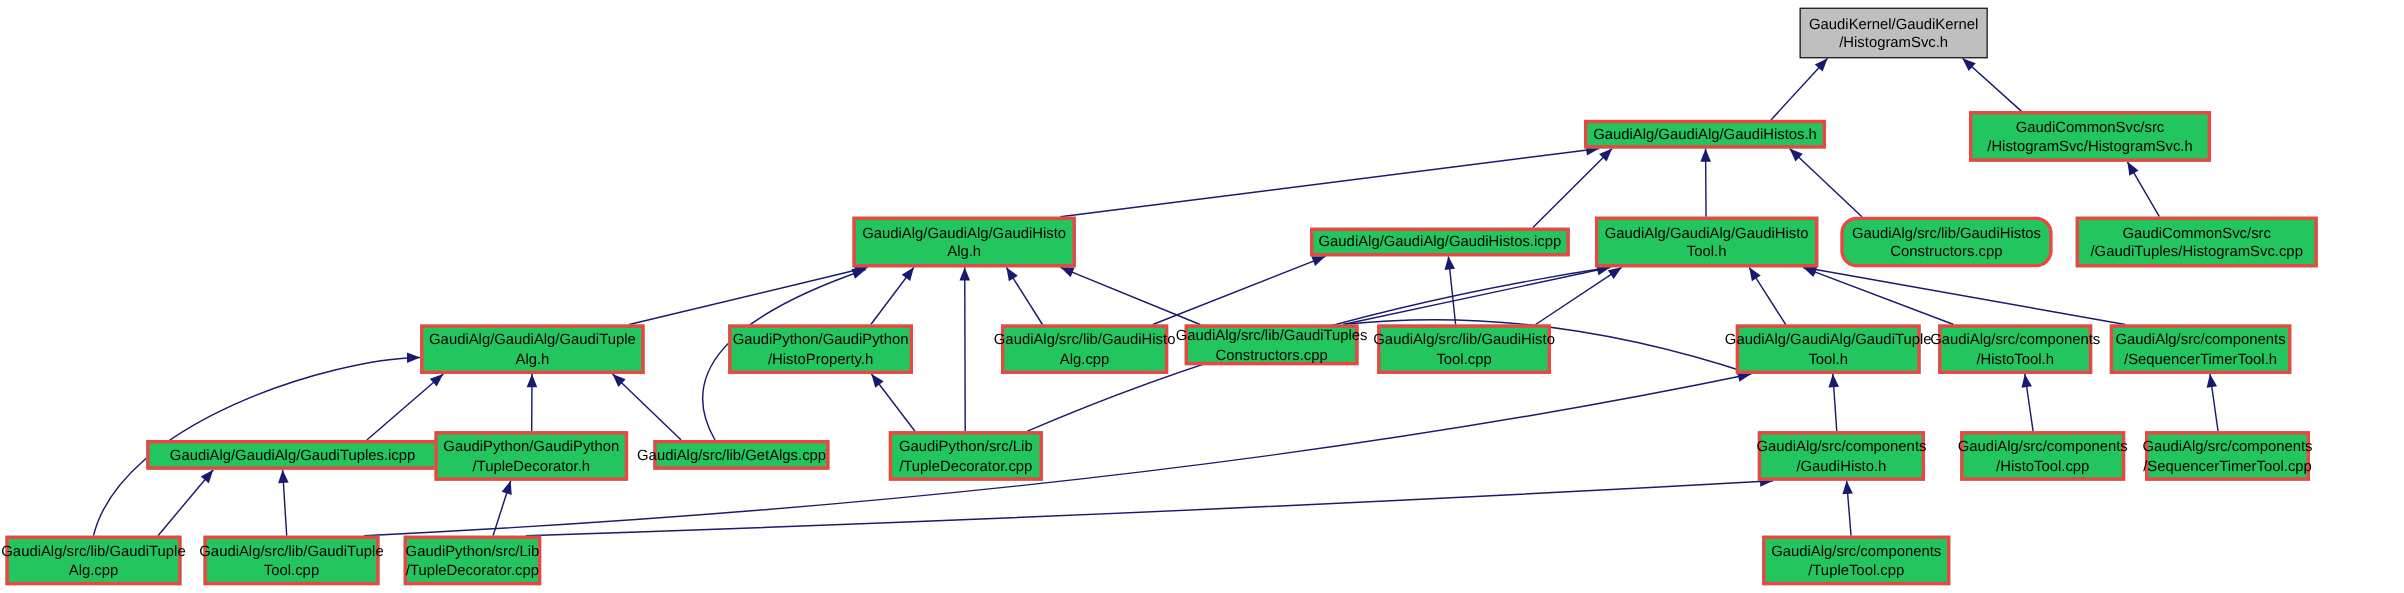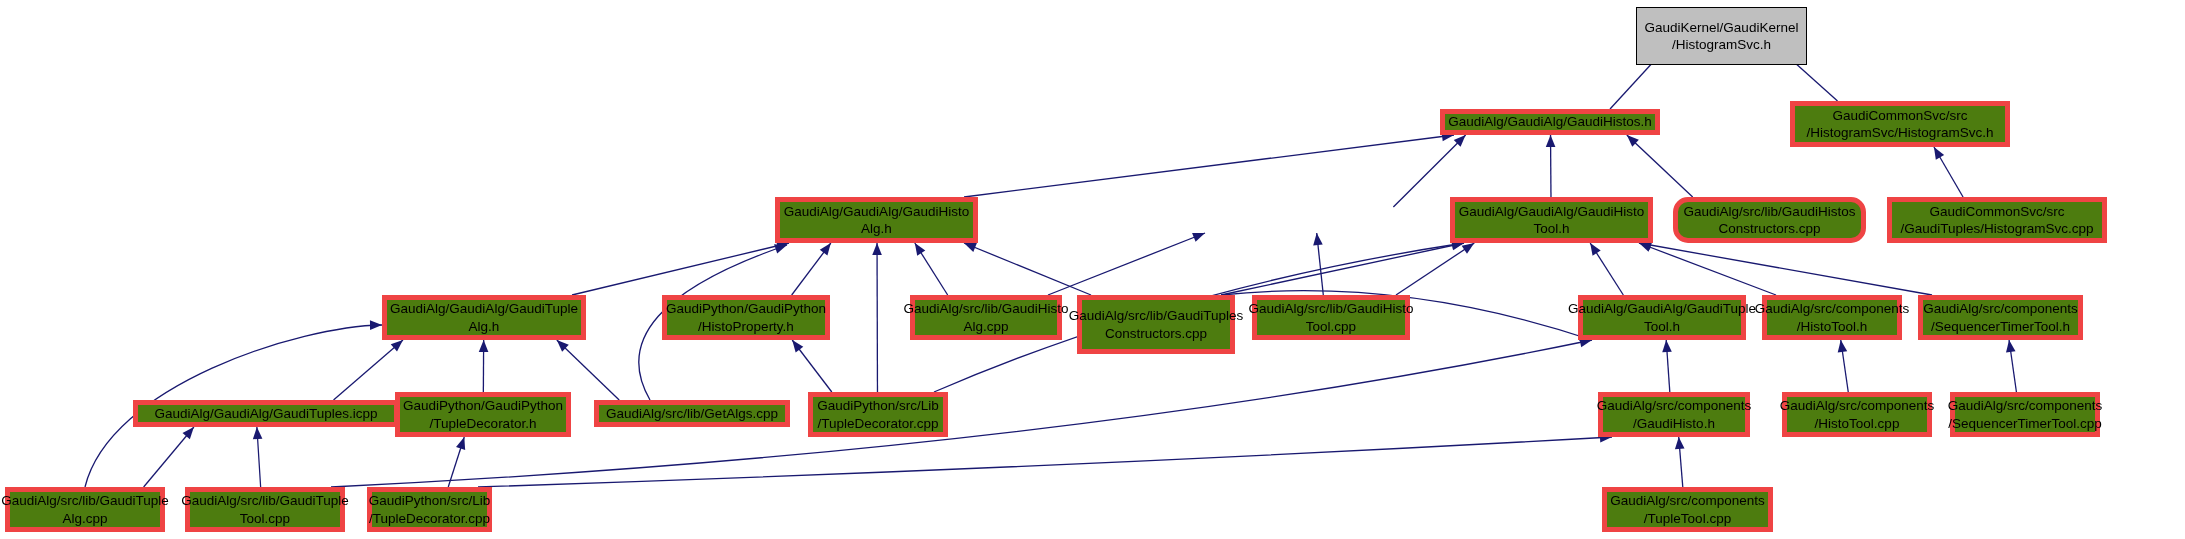--- a/index.html
+++ b/index.html
@@ -1,19 +1,19 @@
 <!DOCTYPE html>
 <html><head>
 <meta charset="utf-8">
 <style>
   html,body{margin:0;padding:0;background:#ffffff;}
   #canvas{position:relative;width:2185px;height:539px;background:#ffffff;overflow:hidden;
           font-family:"Liberation Sans","DejaVu Sans",sans-serif;}
   #edge-layer{position:absolute;left:0;top:0;width:2185px;height:539px;}
-  .node{position:absolute;box-sizing:border-box;background:#4d7c0f;border:5px solid #ef4444;
+  .node{position:absolute;box-sizing:border-box;background:#22c55e;border:3px solid #ef4444;
         display:flex;flex-direction:column;align-items:center;justify-content:center;
         font-size:13.5px;line-height:1.28;color:#000;text-align:center;cursor:pointer;
         white-space:nowrap;z-index:2;}
   .node.hl{background:#bfbfbf;border:1.6px solid #000;}
   .node span{display:block;}
 </style>
 </head>
 <body>
 
 <div id="canvas">
@@ -157,35 +157,38 @@
       <g>
         <path d="M260.625,487 L256.875,427" fill="none" stroke="#191970" stroke-width="1.3"></path>
         <polygon points="256.875,427 262.41419181058,438.6772151682498 252.8328870571443,439.27604671533953" fill="#191970"></polygon>
       </g>
       <g>
         <path d="M448.225,487 L464.275,437" fill="none" stroke="#191970" stroke-width="1.3"></path>
         <polygon points="464.275,437 465.1776357070175,449.8928371113738 456.03702095241005,446.9586997751448" fill="#191970"></polygon>
       </g>
     </svg>
 
-<div class="node hl" style="left: 1636px; top: 7px; width: 171px; height: 58px;">
+<div class="node hl" style="left: 1636px; top: 7px; width: 171px; height: 46px;">
       <span>GaudiKernel/GaudiKernel</span>
       <span>/HistogramSvc.h</span>
     </div>
     <div class="node" style="left: 1440px; top: 109px; width: 220px; height: 26px;">
       <span>GaudiAlg/GaudiAlg/GaudiHistos.h</span>
     </div>
     <div class="node" style="left: 1790px; top: 101px; width: 220px; height: 46px;">
       <span>GaudiCommonSvc/src</span>
       <span>/HistogramSvc/HistogramSvc.h</span>
     </div>
     <div class="node" style="left: 775px; top: 197px; width: 203px; height: 46px;">
       <span>GaudiAlg/GaudiAlg/GaudiHisto</span>
       <span>Alg.h</span>
     </div>
+    <div class="node" style="left: 1191px; top: 207px; width: 236px; height: 26px;">
+      <span>GaudiAlg/GaudiAlg/GaudiHistos.icpp</span>
+    </div>
     <div class="node" style="left: 1450px; top: 197px; width: 203px; height: 46px;">
       <span>GaudiAlg/GaudiAlg/GaudiHisto</span>
       <span>Tool.h</span>
     </div>
     <div class="node" style="left: 1673px; top: 197px; width: 193px; height: 46px; border-radius: 15px;">
       <span>GaudiAlg/src/lib/GaudiHistos</span>
       <span>Constructors.cpp</span>
     </div>
     <div class="node" style="left: 1887px; top: 197px; width: 220px; height: 46px;">
       <span>GaudiCommonSvc/src</span>
@@ -196,21 +199,21 @@
       <span>Alg.h</span>
     </div>
     <div class="node" style="left: 662px; top: 295px; width: 168px; height: 45px;">
       <span>GaudiPython/GaudiPython</span>
       <span>/HistoProperty.h</span>
     </div>
     <div class="node" style="left: 910px; top: 295px; width: 152px; height: 45px;">
       <span>GaudiAlg/src/lib/GaudiHisto</span>
       <span>Alg.cpp</span>
     </div>
-    <div class="node" style="left: 1077px; top: 295px; width: 158px; height: 59px;">
+    <div class="node" style="left: 1077px; top: 295px; width: 158px; height: 37px;">
       <span>GaudiAlg/src/lib/GaudiTuples</span>
       <span>Constructors.cpp</span>
     </div>
     <div class="node" style="left: 1252px; top: 295px; width: 158px; height: 45px;">
       <span>GaudiAlg/src/lib/GaudiHisto</span>
       <span>Tool.cpp</span>
     </div>
     <div class="node" style="left: 1578px; top: 295px; width: 168px; height: 45px;">
       <span>GaudiAlg/GaudiAlg/GaudiTuple</span>
       <span>Tool.h</span>
@@ -223,21 +226,21 @@
       <span>GaudiAlg/src/components</span>
       <span>/SequencerTimerTool.h</span>
     </div>
     <div class="node" style="left: 133px; top: 400px; width: 266px; height: 27px;">
       <span>GaudiAlg/GaudiAlg/GaudiTuples.icpp</span>
     </div>
     <div class="node" style="left: 395px; top: 392px; width: 176px; height: 45px;">
       <span>GaudiPython/GaudiPython</span>
       <span>/TupleDecorator.h</span>
     </div>
-    <div class="node" style="left: 594px; top: 400px; width: 196px; height: 27px;">
+    <div class="node" style="left: 594px; top: 400px; width: 160px; height: 27px; align-items: flex-end;">
       <span>GaudiAlg/src/lib/GetAlgs.cpp</span>
     </div>
     <div class="node" style="left: 808px; top: 392px; width: 140px; height: 45px;">
       <span>GaudiPython/src/Lib</span>
       <span>/TupleDecorator.cpp</span>
     </div>
     <div class="node" style="left: 1598px; top: 392px; width: 152px; height: 45px;">
       <span>GaudiAlg/src/components</span>
       <span>/GaudiHisto.h</span>
     </div>

